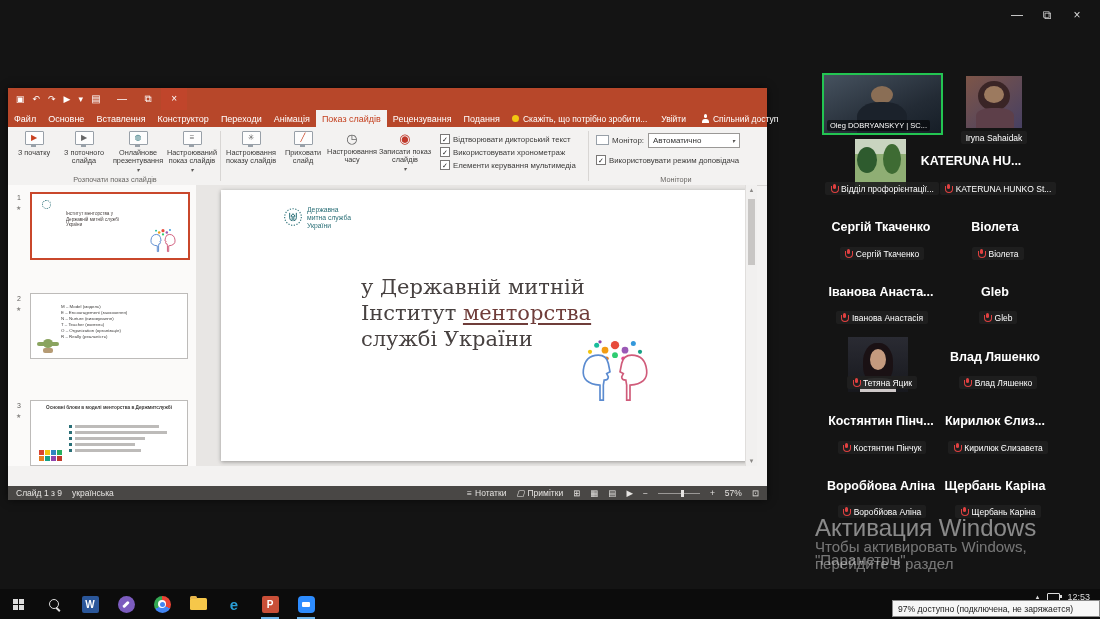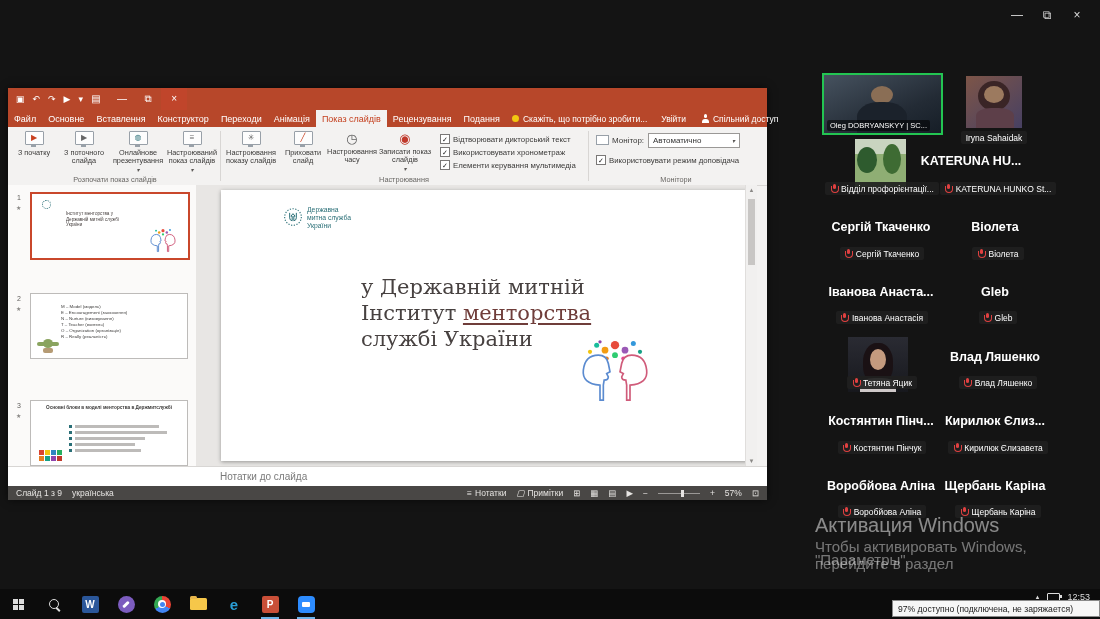--- a/index.html
+++ b/index.html
@@ -84,21 +84,21 @@
   .vlabel{position:absolute;left:3px;bottom:2px;background:rgba(0,0,0,.55);color:#fff;font-size:7.5px;
           padding:1px 3px;border-radius:2px;white-space:nowrap;max-width:95%;overflow:hidden}
   .bigname{position:absolute;color:#fff;font-size:12.5px;font-weight:bold;text-align:center;width:118px;white-space:nowrap}
   .plabel{position:absolute;display:flex;justify-content:center;width:132px}
   .plate{display:inline-flex;gap:3px;background:rgba(32,32,32,.92);color:#fff;font-size:8.5px;
          padding:1.5px 5px;border-radius:2px;white-space:nowrap}
   .mic{position:relative;width:8px;height:10px;flex:0 0 8px}
   .mic::before{content:"";position:absolute;left:2.5px;top:0;width:3px;height:5.5px;background:#e04040;border-radius:1.5px}
   .mic::after{content:"";position:absolute;left:.5px;top:2px;width:6px;height:6px;border:1px solid #e04040;border-top:none;border-radius:0 0 4px 4px}
   
-  .actv-title{left:815px;top:514px;font-size:20px;color:rgba(255,255,255,.50);position:absolute}
+  .actv-title{left:815px;top:514px;font-size:24px;color:rgba(255,255,255,.50);position:absolute}
   .actv-l{position:absolute;font-size:15px;color:rgba(255,255,255,.42)}
   
   .taskbar{left:0;top:589px;width:1100px;height:30px;background:#0c0c0c;position:absolute;display:flex;align-items:center}
   .ticon{width:36px;height:30px;display:flex;align-items:center;justify-content:center;position:relative}
   .run::after{content:"";position:absolute;left:9px;bottom:0;width:18px;height:2px;background:#6cb2e8}
   .win{width:11px;height:11px;position:relative}
   .win::before{content:"";position:absolute;left:0;top:0;width:5px;height:5px;background:#dcdcdc;
                box-shadow:6px 0 0 #dcdcdc,0 6px 0 #dcdcdc,6px 6px 0 #dcdcdc}
   .mag{width:8px;height:8px;border:1.5px solid #dcdcdc;border-radius:50%;position:relative}
   .mag::after{content:"";position:absolute;left:7px;top:7px;width:5px;height:1.5px;background:#dcdcdc;transform:rotate(45deg);transform-origin:0 0}
@@ -240,21 +240,20 @@
     <div class="dropdown" style="left:640px;top:6px;width:82px;height:13px">
       <span>Автоматично</span>
       <i class="dd">▾</i>
     </div>
     <label class="cbx" style="left:588px;top:28px">
       <b>✓</b>
         <span>Використовувати режим доповідача</span>
     </label>
 
     <div class="glabel" style="left:4px;width:206px">Розпочати показ слайдів</div>
-    <div class="glabel" style="left:216px;width:360px">Настроювання</div>
     <div class="glabel" style="left:584px;width:168px">Монітори</div>
   </div>
 
   <div class="thumbs">
     <span class="tnum" style="top:9px">1</span>
     <span class="tstar" style="top:19px">★</span>
     <div class="thumb sel" style="top:7px">
       <i class="t1logo"></i>
       <div class="t1txt">Інститут менторства у Державній митній службі України</div>
       <svg width="38" height="27" viewBox="0 0 120 80" style="position:absolute;left:112px;top:32px">
@@ -355,23 +354,20 @@
         <path d="M78 78 L78 60 Q100 58 98 42 Q96 24 80 24 Q70 24 68 34 L66 44 L70 46 L68 50 Q68 54 73 54 L74 60 L74 78 Z" fill="#fff" stroke="#d05b7a" stroke-width="2"></path>
       </svg>
     </div>
     <div class="vscroll">
       <span class="arr" style="top:2px">▲</span>
       <span class="vthumb"></span>
       <span class="arr" style="bottom:2px">▼</span>
     </div>
   </div>
 
-  <div class="notesbar">
-    <span>Нотатки до слайда</span>
-  </div>
 
   <div class="status">
     <span class="sbi">Слайд 1 з 9</span>
     <span class="sbi">українська</span>
     <span class="grow"></span>
     <span class="sbi">
       <i>≡</i>
       <span>Нотатки</span>
     </span>
     <span class="sbi">

